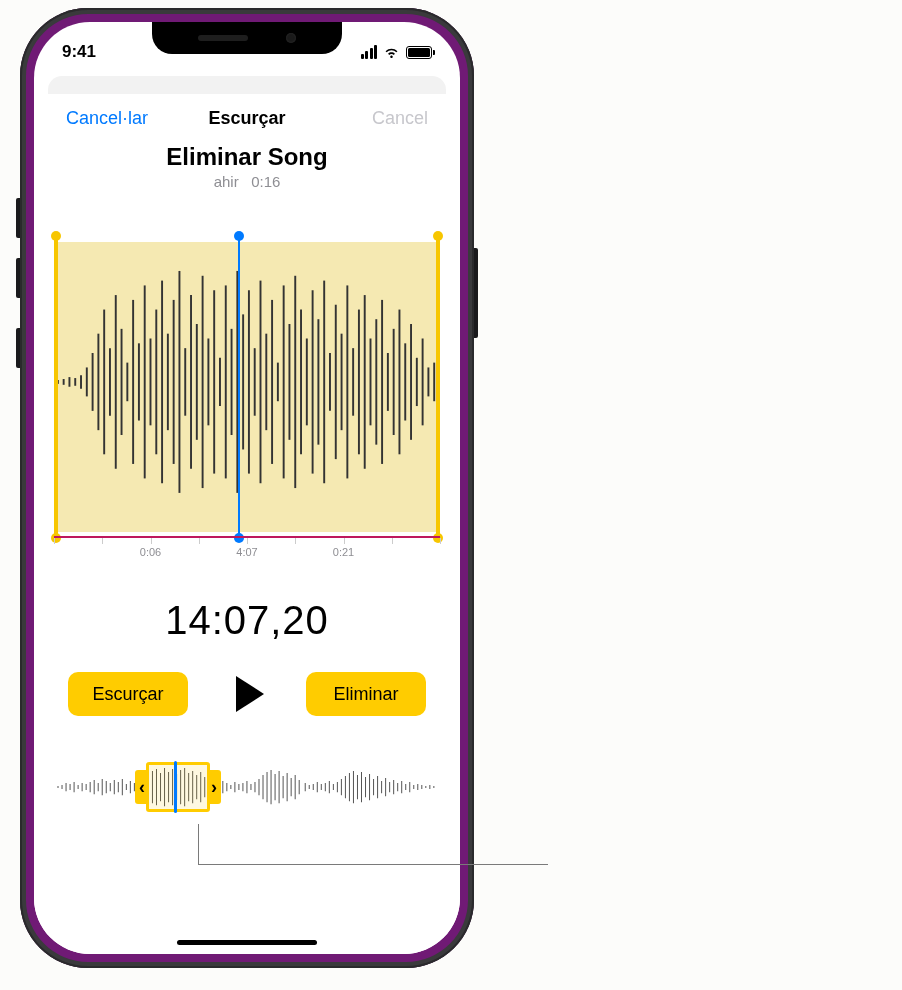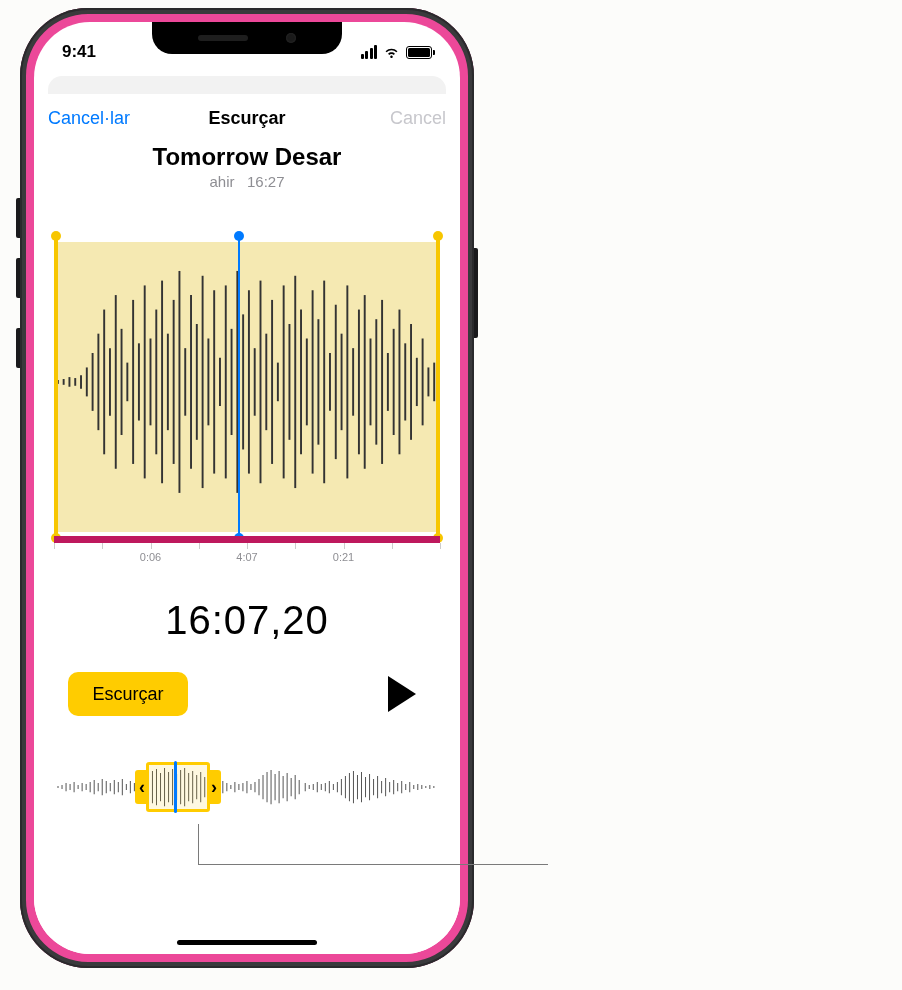--- a/index.html
+++ b/index.html
@@ -11,21 +11,21 @@
     --light-gray:#c7c7cc;
     --body-bg:#fcfcfa;
   }
   *{box-sizing:border-box;margin:0;padding:0;}
   html,body{width:902px;height:990px;background:var(--body-bg);font-family:-apple-system,BlinkMacSystemFont,'Segoe UI',Helvetica,Arial,sans-serif;}
   
   .phone{
     position:absolute;
     left:20px;top:8px;
     width:454px;height:960px;
-    background:#ec4899;
+    background:#701a75;
     border-radius:68px;
     padding:14px;
     box-shadow:inset 0 0 0 2px #2a2a2c,inset 0 0 0 6px #3a3a3c;
   }
   .phone::before{ 
     content:"";position:absolute;left:-4px;top:190px;width:4px;height:40px;background:#1a1a1c;border-radius:2px 0 0 2px;
     box-shadow:0 60px 0 #1a1a1c,0 130px 0 #1a1a1c;
   }
   .phone::after{ 
     content:"";position:absolute;right:-4px;top:240px;width:4px;height:90px;background:#1a1a1c;border-radius:0 2px 2px 0;
@@ -66,21 +66,21 @@
   .card-peek{
     position:absolute;top:54px;left:14px;right:14px;height:30px;
     background:#f2f2f2;border-radius:14px 14px 0 0;z-index:1;
   }
   .sheet{
     position:absolute;top:72px;left:0;right:0;bottom:0;background:#fff;
     border-radius:14px 14px 0 0;z-index:2;display:flex;flex-direction:column;
     padding:14px 0 0;
   }
   
-  .navbar{display:flex;justify-content:space-between;align-items:center;padding:0 14px 10px;}
+  .navbar{display:flex;justify-content:space-between;align-items:center;padding:0 32px 10px;}
   .nav-title{font-size:18px;font-weight:600;position:absolute;left:0;right:0;text-align:center;pointer-events:none;}
   .nav-cancel{color:var(--ios-blue);font-size:18px;}
   .nav-save{color:var(--light-gray);font-size:18px;}
   
   .title-section{text-align:center;margin-top:4px;}
   .rec-title{font-size:24px;font-weight:700;}
   .rec-meta{font-size:15px;color:var(--gray-text);margin-top:2px;}
   
   .waveform-main{
     margin-top:52px;position:relative;height:324px;width:100%;
@@ -96,21 +96,21 @@
   .trim-handle.right{right:20px;}
   .trim-handle::before,.trim-handle::after{content:"";position:absolute;left:-3px;width:10px;height:10px;background:var(--ios-yellow-dark);border-radius:50%;}
   .trim-handle::before{top:-5px;}
   .trim-handle::after{bottom:-5px;}
   
   .playhead{position:absolute;top:-6px;bottom:28px;width:2px;background:var(--ios-blue);left:48%;}
   .playhead::before,.playhead::after{content:"";position:absolute;left:-4px;width:10px;height:10px;background:var(--ios-blue);border-radius:50%;}
   .playhead::before{top:-5px;}
   .playhead::after{bottom:-5px;}
   
-  .ruler{position:absolute;left:20px;right:20px;bottom:0;height:30px;border-top:7px solid #be185d;}
+  .ruler{position:absolute;left:20px;right:20px;bottom:0;height:30px;border-top:2px solid #be185d;}
   .ruler .tick{position:absolute;top:0;width:1px;height:6px;background:#ccc;}
   .ruler .tick-label{position:absolute;top:8px;font-size:11px;color:var(--gray-text);transform:translateX(-50%);}
   
   .big-time{text-align:center;font-size:40px;font-weight:500;margin-top:32px;letter-spacing:1px;font-variant-numeric:tabular-nums;}
   
   .controls{display:flex;align-items:center;justify-content:space-between;padding:0 34px;margin-top:24px;}
   .pill-btn{background:var(--ios-yellow);border:none;border-radius:10px;height:44px;width:120px;font-size:18px;font-weight:500;color:#000;}
   .play-btn{width:54px;height:54px;display:flex;align-items:center;justify-content:center;background:none;border:none;}
   .play-triangle{width:0;height:0;border-left:28px solid #000;border-top:18px solid transparent;border-bottom:18px solid transparent;margin-left:6px;}
   
@@ -161,25 +161,25 @@
 
     <div class="sheet">
 
       <div class="navbar" style="position:relative;">
         <span class="nav-cancel">Cancel·lar</span>
         <span class="nav-title">Escurçar</span>
         <span class="nav-save">Cancel</span>
       </div>
 
       <div class="title-section">
-        <div class="rec-title">Tomorrow Desar</div>
+        <div class="rec-title">Eliminar Song</div>
         <div class="rec-meta">
           <span>ahir</span>
           &nbsp;
-          <span>16:27</span>
+          <span>0:16</span>
         </div>
       </div>
 
       <div class="waveform-main">
         <div class="wave-highlight"></div>
         <svg class="wave-svg" viewBox="0 0 400 290" preserveAspectRatio="none">
           <g stroke="#333" stroke-width="2">
             <line x1="4" y1="143" x2="4" y2="147"></line>
               <line x1="10" y1="142" x2="10" y2="148"></line>
               <line x1="16" y1="140" x2="16" y2="150"></line>
@@ -260,27 +260,28 @@
           <div class="tick" style="left:50%"></div>
           <div class="tick-label" style="left:50%">4:07</div>
           <div class="tick" style="left:62.5%"></div>
           <div class="tick" style="left:75%"></div>
           <div class="tick-label" style="left:75%">0:21</div>
           <div class="tick" style="left:87.5%"></div>
           <div class="tick" style="left:100%"></div>
         </div>
       </div>
 
-      <div class="big-time">16:07,20</div>
+      <div class="big-time">14:07,20</div>
 
       <div class="controls">
         <button class="pill-btn">Escurçar</button>
         <button class="play-btn">
           <span class="play-triangle"></span>
         </button>
+        <button class="pill-btn">Eliminar</button>
       </div>
 
       <div class="overview">
         <svg class="overview-wave" viewBox="0 0 380 44" preserveAspectRatio="none">
           <g stroke="#555" stroke-width="1">
             <line x1="2" y1="21" x2="2" y2="23"></line>
               <line x1="6" y1="20" x2="6" y2="24"></line>
               <line x1="10" y1="18" x2="10" y2="26"></line>
               <line x1="14" y1="19" x2="14" y2="25"></line>
               <line x1="18" y1="17" x2="18" y2="27"></line>

